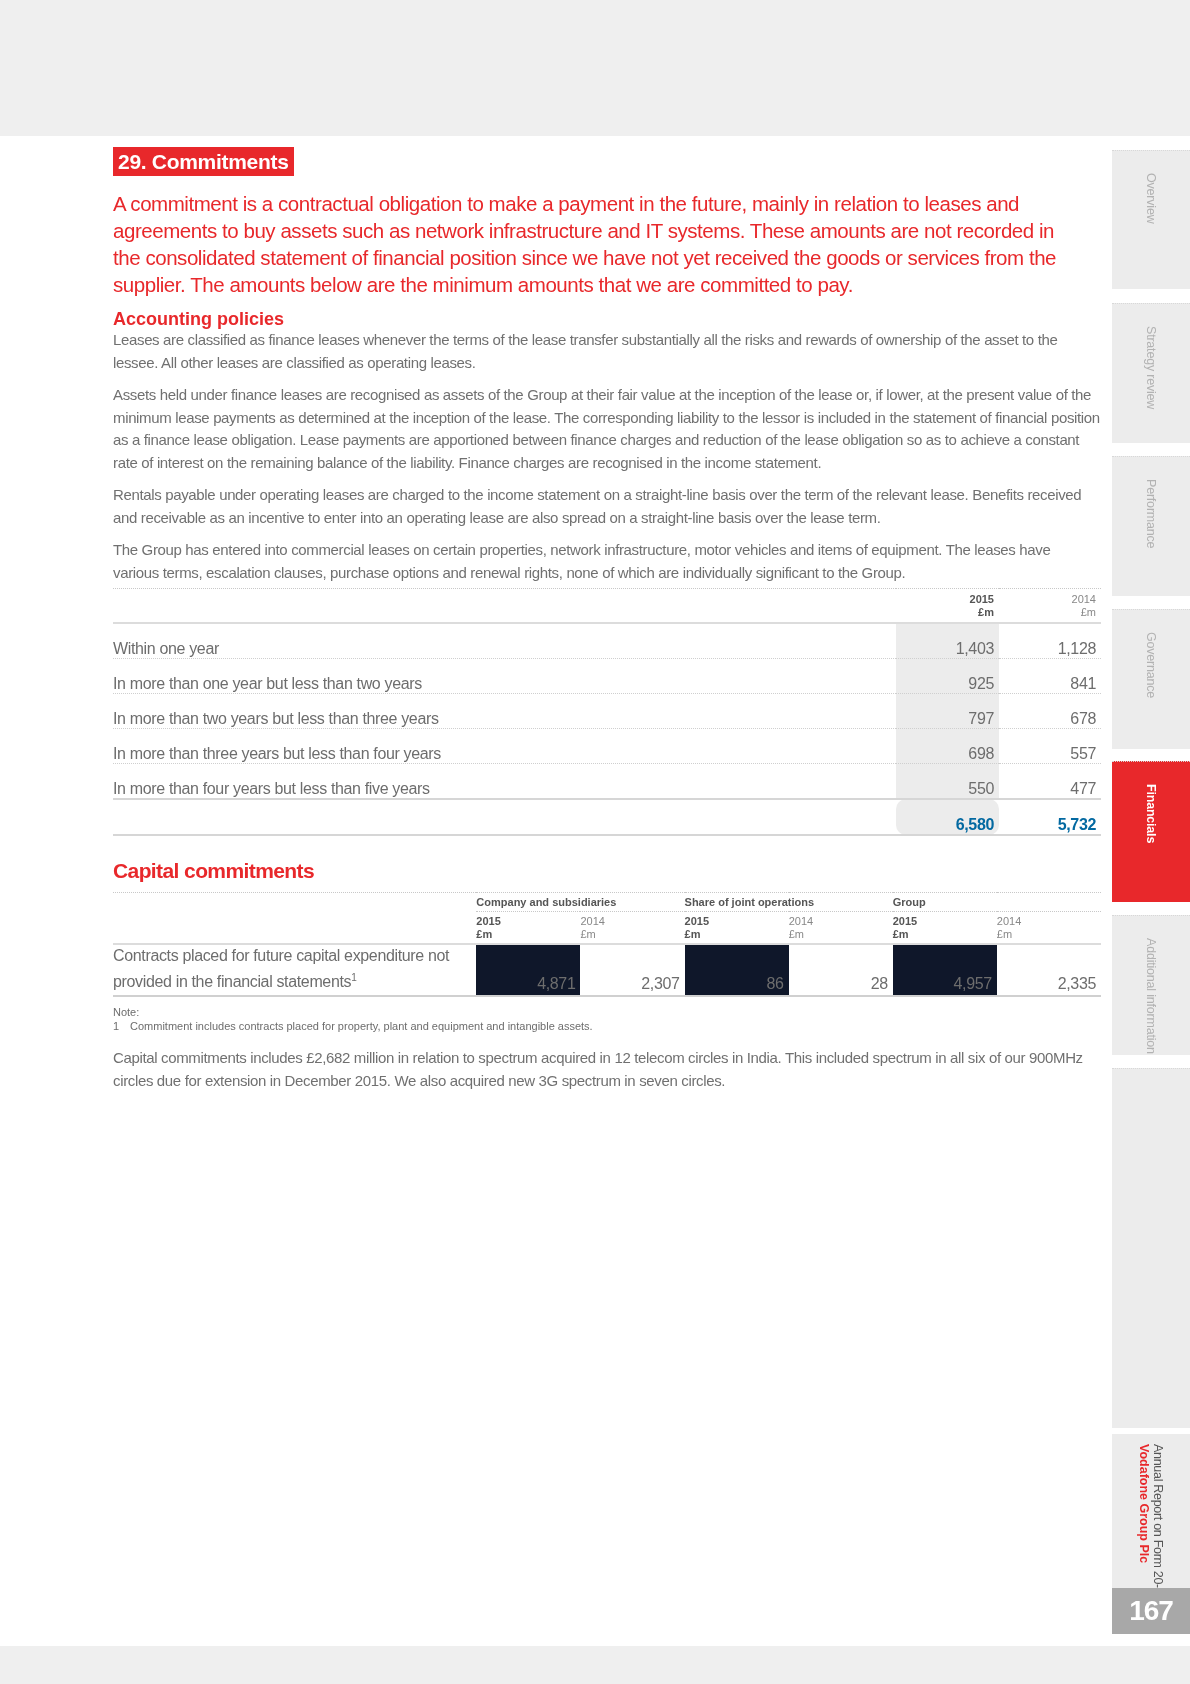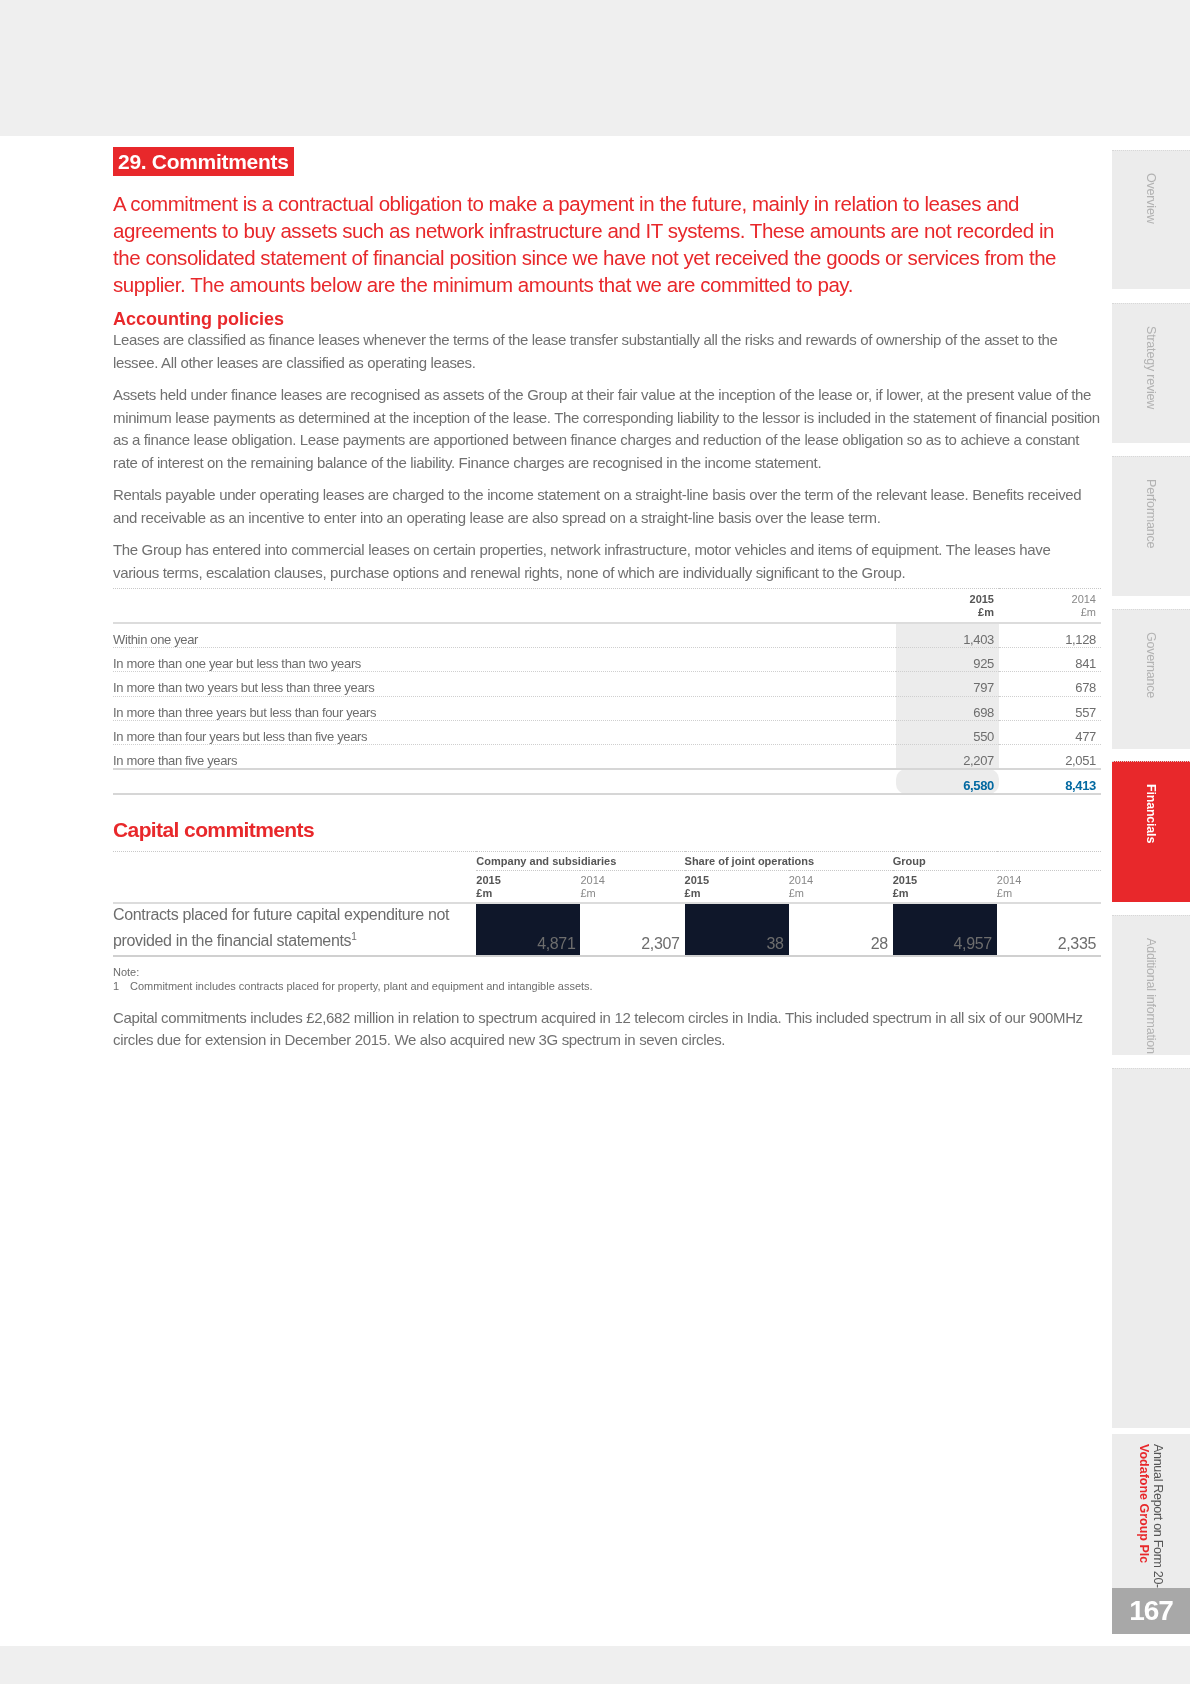--- a/index.html
+++ b/index.html
@@ -22,21 +22,21 @@
   p.body + p.body { margin-top: 10px; }
   .gap8 { margin-top: 8px; }
 
   .h2 { color: #e8282b; font-weight: bold; font-size: 21px; letter-spacing: -0.6px; line-height: 26px; }
 
   table { border-collapse: collapse; width: 988px; }
   .op-table { margin-top: 4px; border-top: 1px dotted #c8c8c8; }
   .op-table th { font-size: 11px; line-height: 13px; text-align: right; padding: 4px 5px 3px 0; color: #555; }
   .op-table th.c15 { font-weight: bold; }
   .op-table th.c14 { font-weight: normal; color: #888; }
-  .op-table td { font-size: 13px; height: 24.3px; padding: 8px 5px 0 0; border-top: 1px dotted #cfcfcf; color: #6d6d6d; letter-spacing: -0.35px; }
+  .op-table td { font-size: 16px; height: 24.3px; padding: 16px 5px 0 0; border-top: 1px dotted #cfcfcf; color: #6d6d6d; letter-spacing: -0.35px; }
   .op-table td.label { padding-left: 0; text-align: left; }
   .op-table td.num { text-align: right; }
   .op-table .shade { background: #ececec; }
   .op-table tr.head-row { border-bottom: 2px solid #dcdcdc; }
   .op-table tr.total td { font-weight: bold; color: #0369a1; border-top: 2px solid #d6d6d6; border-bottom: 2px solid #d6d6d6; border-radius: 10px; }
   .op-table col.c-label { width: 783px; }
   .op-table col.c-15 { width: 103px; }
   .op-table col.c-14 { width: 102px; }
 
   .cap-table { margin-top: 8px; border-top: 1px dotted #c8c8c8; }
@@ -117,31 +117,26 @@
         <tr>
           <td class="label">In more than three years but less than four years</td>
           <td class="num shade">698</td>
           <td class="num">557</td>
         </tr>
         <tr>
           <td class="label">In more than four years but less than five years</td>
           <td class="num shade">550</td>
           <td class="num">477</td>
         </tr>
-        <tr>
-          <td class="label">In more than five years</td>
-          <td class="num shade">2,207</td>
-          <td class="num">2,051</td>
-        </tr>
       </tbody>
     <tfoot>
       <tr class="total">
         <td class="label"></td>
         <td class="num shade">6,580</td>
-        <td class="num">8,413</td>
+        <td class="num">5,732</td>
       </tr>
     </tfoot>
   </table>
 
 
   <div class="h2" style="margin-top:22px;">Capital commitments</div>
 
   <table class="cap-table">
     <colgroup>
       <col class="c-label">
@@ -170,21 +165,21 @@
       </tr>
     </thead>
     <tbody>
       <tr>
         <td class="label">
           <span>Contracts placed for future capital expenditure not</span><br>
           <span>provided in the financial statements</span><sup>1</sup>
         </td>
         <td class="num shade">4,871</td>
         <td class="num">2,307</td>
-        <td class="num shade">38</td>
+        <td class="num shade">86</td>
         <td class="num">28</td>
         <td class="num shade">4,957</td>
         <td class="num">2,335</td>
       </tr>
     </tbody>
   </table>
 
   <div class="note">
     <div>Note:</div>
     <div><span class="num">1</span><span>Commitment includes contracts placed for property, plant and equipment and intangible assets.</span></div>

